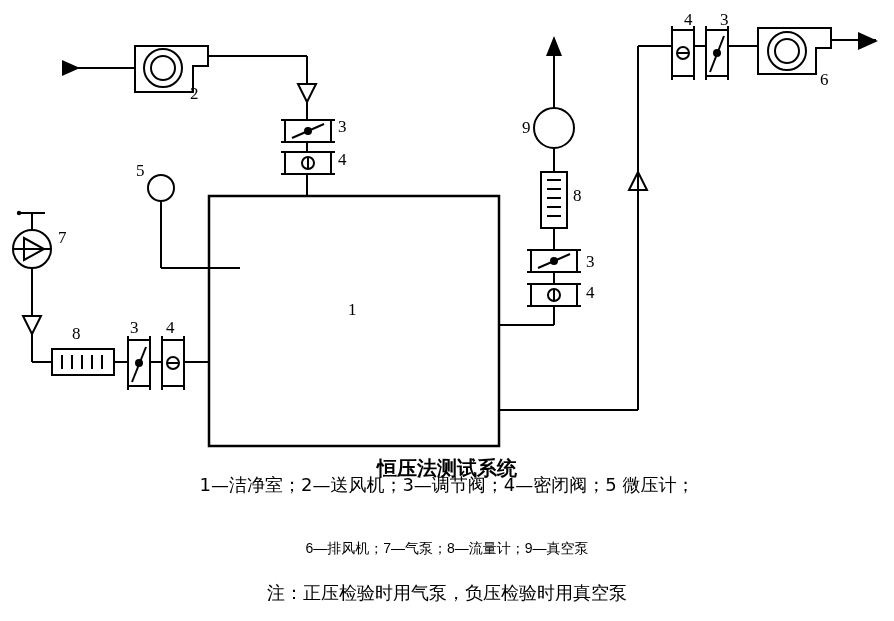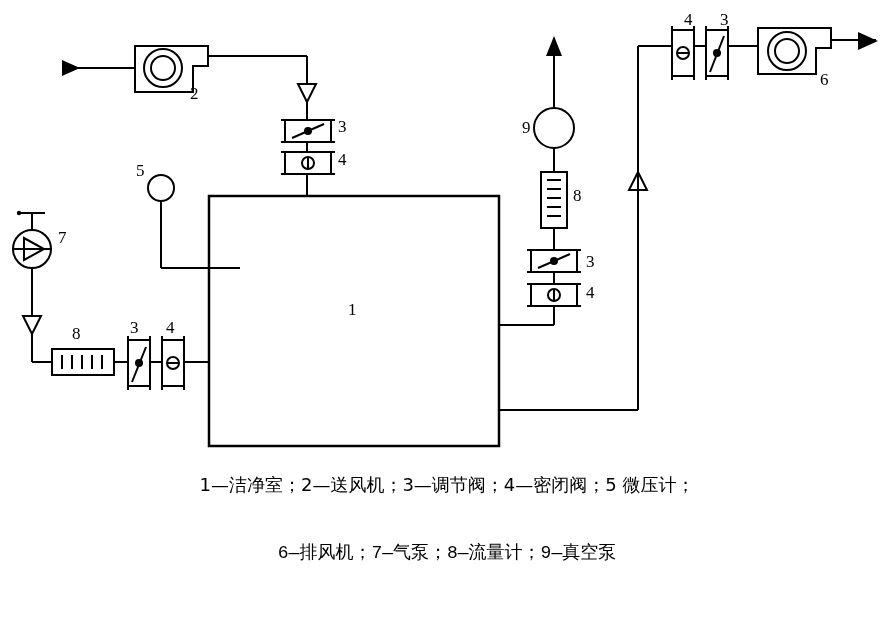--- a/index.html
+++ b/index.html
@@ -3,21 +3,21 @@
 <meta charset="utf-8">
 <style>
   html,body{margin:0;padding:0;background:#ffffff;}
   body{font-family:"Liberation Sans","DejaVu Sans",sans-serif;}
   #root{position:relative;width:894px;height:621px;background:#fff;overflow:hidden;}
   #diagram{position:absolute;left:0;top:0;width:894px;height:621px;}
   .lbl{position:absolute;font-size:17px;color:#000;font-family:"Liberation Serif","DejaVu Serif",serif;}
   .caption{position:absolute;left:0;width:894px;text-align:center;color:#000;}
   .cap-title{top:455px;font-size:20px;font-weight:bold;font-family:"DejaVu Sans",sans-serif;}
   .cap-l1{top:473px;font-size:18px;font-family:"DejaVu Sans",sans-serif;}
-  .cap-l2{top:540px;font-size:18px;font-family:Liberation Mono, monospace;}
+  .cap-l2{top:540px;font-size:14px;font-family:Liberation Sans, sans-serif;}
   .cap-l3{top:581px;font-size:18px;font-family:"DejaVu Sans",sans-serif;}
 </style>
 </head>
 <body>
 
 <div id="root">
 
   <svg id="diagram" viewBox="0 0 894 621">
     <g fill="none" stroke="#000" stroke-width="2">
 
@@ -174,16 +174,18 @@
   <div class="lbl" style="left:72px;top:324px;">8</div>
   <div class="lbl" style="left:130px;top:318px;">3</div>
   <div class="lbl" style="left:166px;top:318px;">4</div>
   <div class="lbl" style="left:573px;top:186px;">8</div>
   <div class="lbl" style="left:522px;top:118px;">9</div>
   <div class="lbl" style="left:586px;top:252px;">3</div>
   <div class="lbl" style="left:586px;top:283px;">4</div>
   <div class="lbl" style="left:684px;top:10px;">4</div>
   <div class="lbl" style="left:720px;top:10px;">3</div>
 
+  <div class="caption cap-title">恒压法测试系统</div>
   <div class="caption cap-l1">1—洁净室；2—送风机；3—调节阀；4—密闭阀；5  微压计；</div>
   <div class="caption cap-l2">6—排风机；7—气泵；8—流量计；9—真空泵</div>
+  <div class="caption cap-l3">注：正压检验时用气泵，负压检验时用真空泵</div>
 
 </div>
 
 </body></html>

